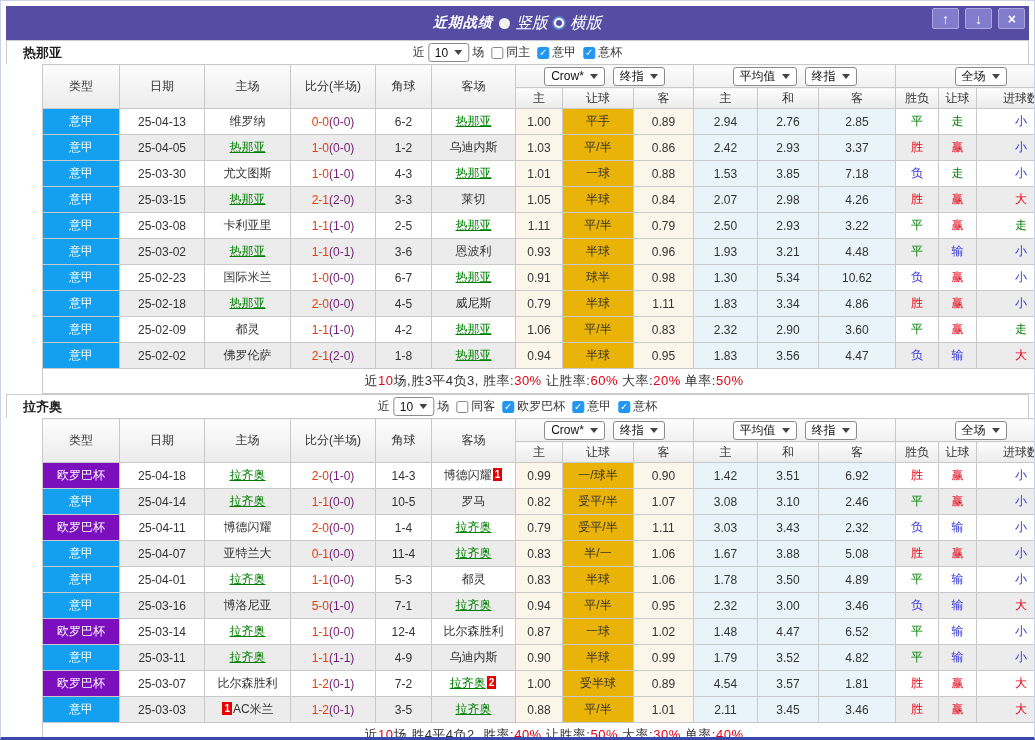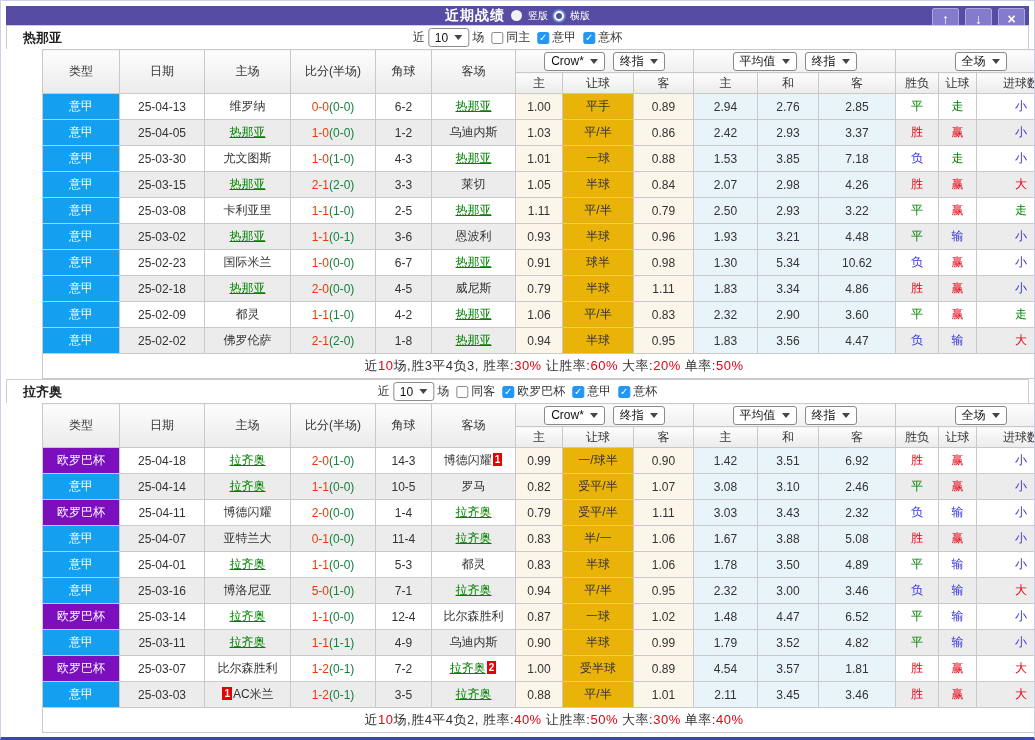--- a/index.html
+++ b/index.html
@@ -8,24 +8,24 @@
     --focus-team-green:#008000;
     --red:#E60012; --score-red:#F03800; --green:#008000; --blue:#3434D8;
     --odds-bg:#FCF5E9; --avg-bg:#E9F3FA; --stripe-bg:#ECECEC;
   }
   *{box-sizing:border-box;}
   html,body{margin:0;padding:0;background:#fff;}
   body{font-family:"Liberation Sans","DejaVu Sans",sans-serif;color:#333;}
   .page{width:1035px;height:740px;border:1px solid #c9d2e8;border-bottom:3px solid #3949ab;padding:5px 5px 2px 5px;overflow:hidden;background:#fff;}
 
   
-  .titlebar{height:19px;background:var(--titlebar-bg);position:relative;display:flex;align-items:center;justify-content:center;}
+  .titlebar{height:34px;background:var(--titlebar-bg);position:relative;display:flex;align-items:center;justify-content:center;font-style:italic;}
   .tb-center{display:flex;align-items:center;gap:6px;color:#fff;}
   .tb-title{font-weight:bold;font-size:14px;letter-spacing:1px;}
-  .tb-radio-label{font-size:10px;}
+  .tb-radio-label{font-size:16px;}
   .radio{width:11px;height:11px;border-radius:50%;display:inline-block;cursor:pointer;}
   .radio.filled{background:#f2f2f2;}
   .radio.ring{background:transparent;border:2px solid #fff;width:10px;height:10px;box-shadow:0 0 2px 1px #6fd0ff;}
   .tb-btns{position:absolute;right:4px;top:2px;display:flex;gap:6px;}
   .tb-btn{width:27px;height:21px;background:var(--titlebar-button-bg);border:1px solid #ACA5E0;border-radius:2px;color:#fff;display:flex;align-items:center;justify-content:center;font-size:14px;font-weight:bold;cursor:pointer;line-height:1;}
 
   
   .sec-head{height:24px;border:1px solid #ccc;border-bottom:0;position:relative;display:flex;align-items:center;background:#fff;}
   .sec-team{margin-left:16px;font-weight:bold;font-size:13px;color:#222;}
   .sec-controls{position:absolute;left:50%;transform:translateX(-50%);display:flex;align-items:center;gap:3px;white-space:nowrap;}
@@ -49,21 +49,21 @@
   td.odds{background:var(--odds-bg);}
   td.avg{background:var(--avg-bg);}
   td.hand{background:#eab308;}
   tr.g td.st{background:var(--stripe-bg);}
   td.type{color:#fff;font-size:12px;}
   .t-blue{background:var(--serie-a);}
   .t-purple{background:var(--europa);}
   .focus{color:var(--focus-team-green);text-decoration:underline;cursor:pointer;}
   .red{color:var(--red);}
   td .score-main{color:var(--score-red);}
-  td .half{color:#15803d;}
+  td .half{color:#701a75;}
   .c-red{color:var(--red);}
   .c-green{color:var(--green);}
   .c-blue{color:var(--blue);}
   .badge{display:inline-block;background:#E60000;color:#fff;font-size:10px;font-weight:bold;line-height:13px;min-width:9px;padding:0 2px;margin:0 1px;vertical-align:1px;}
   td.summary{height:25px;font-size:13px;color:#333;background:#fff;letter-spacing:0.5px;}
 </style>
 </head>
 <body>
 
 <div class="page">

